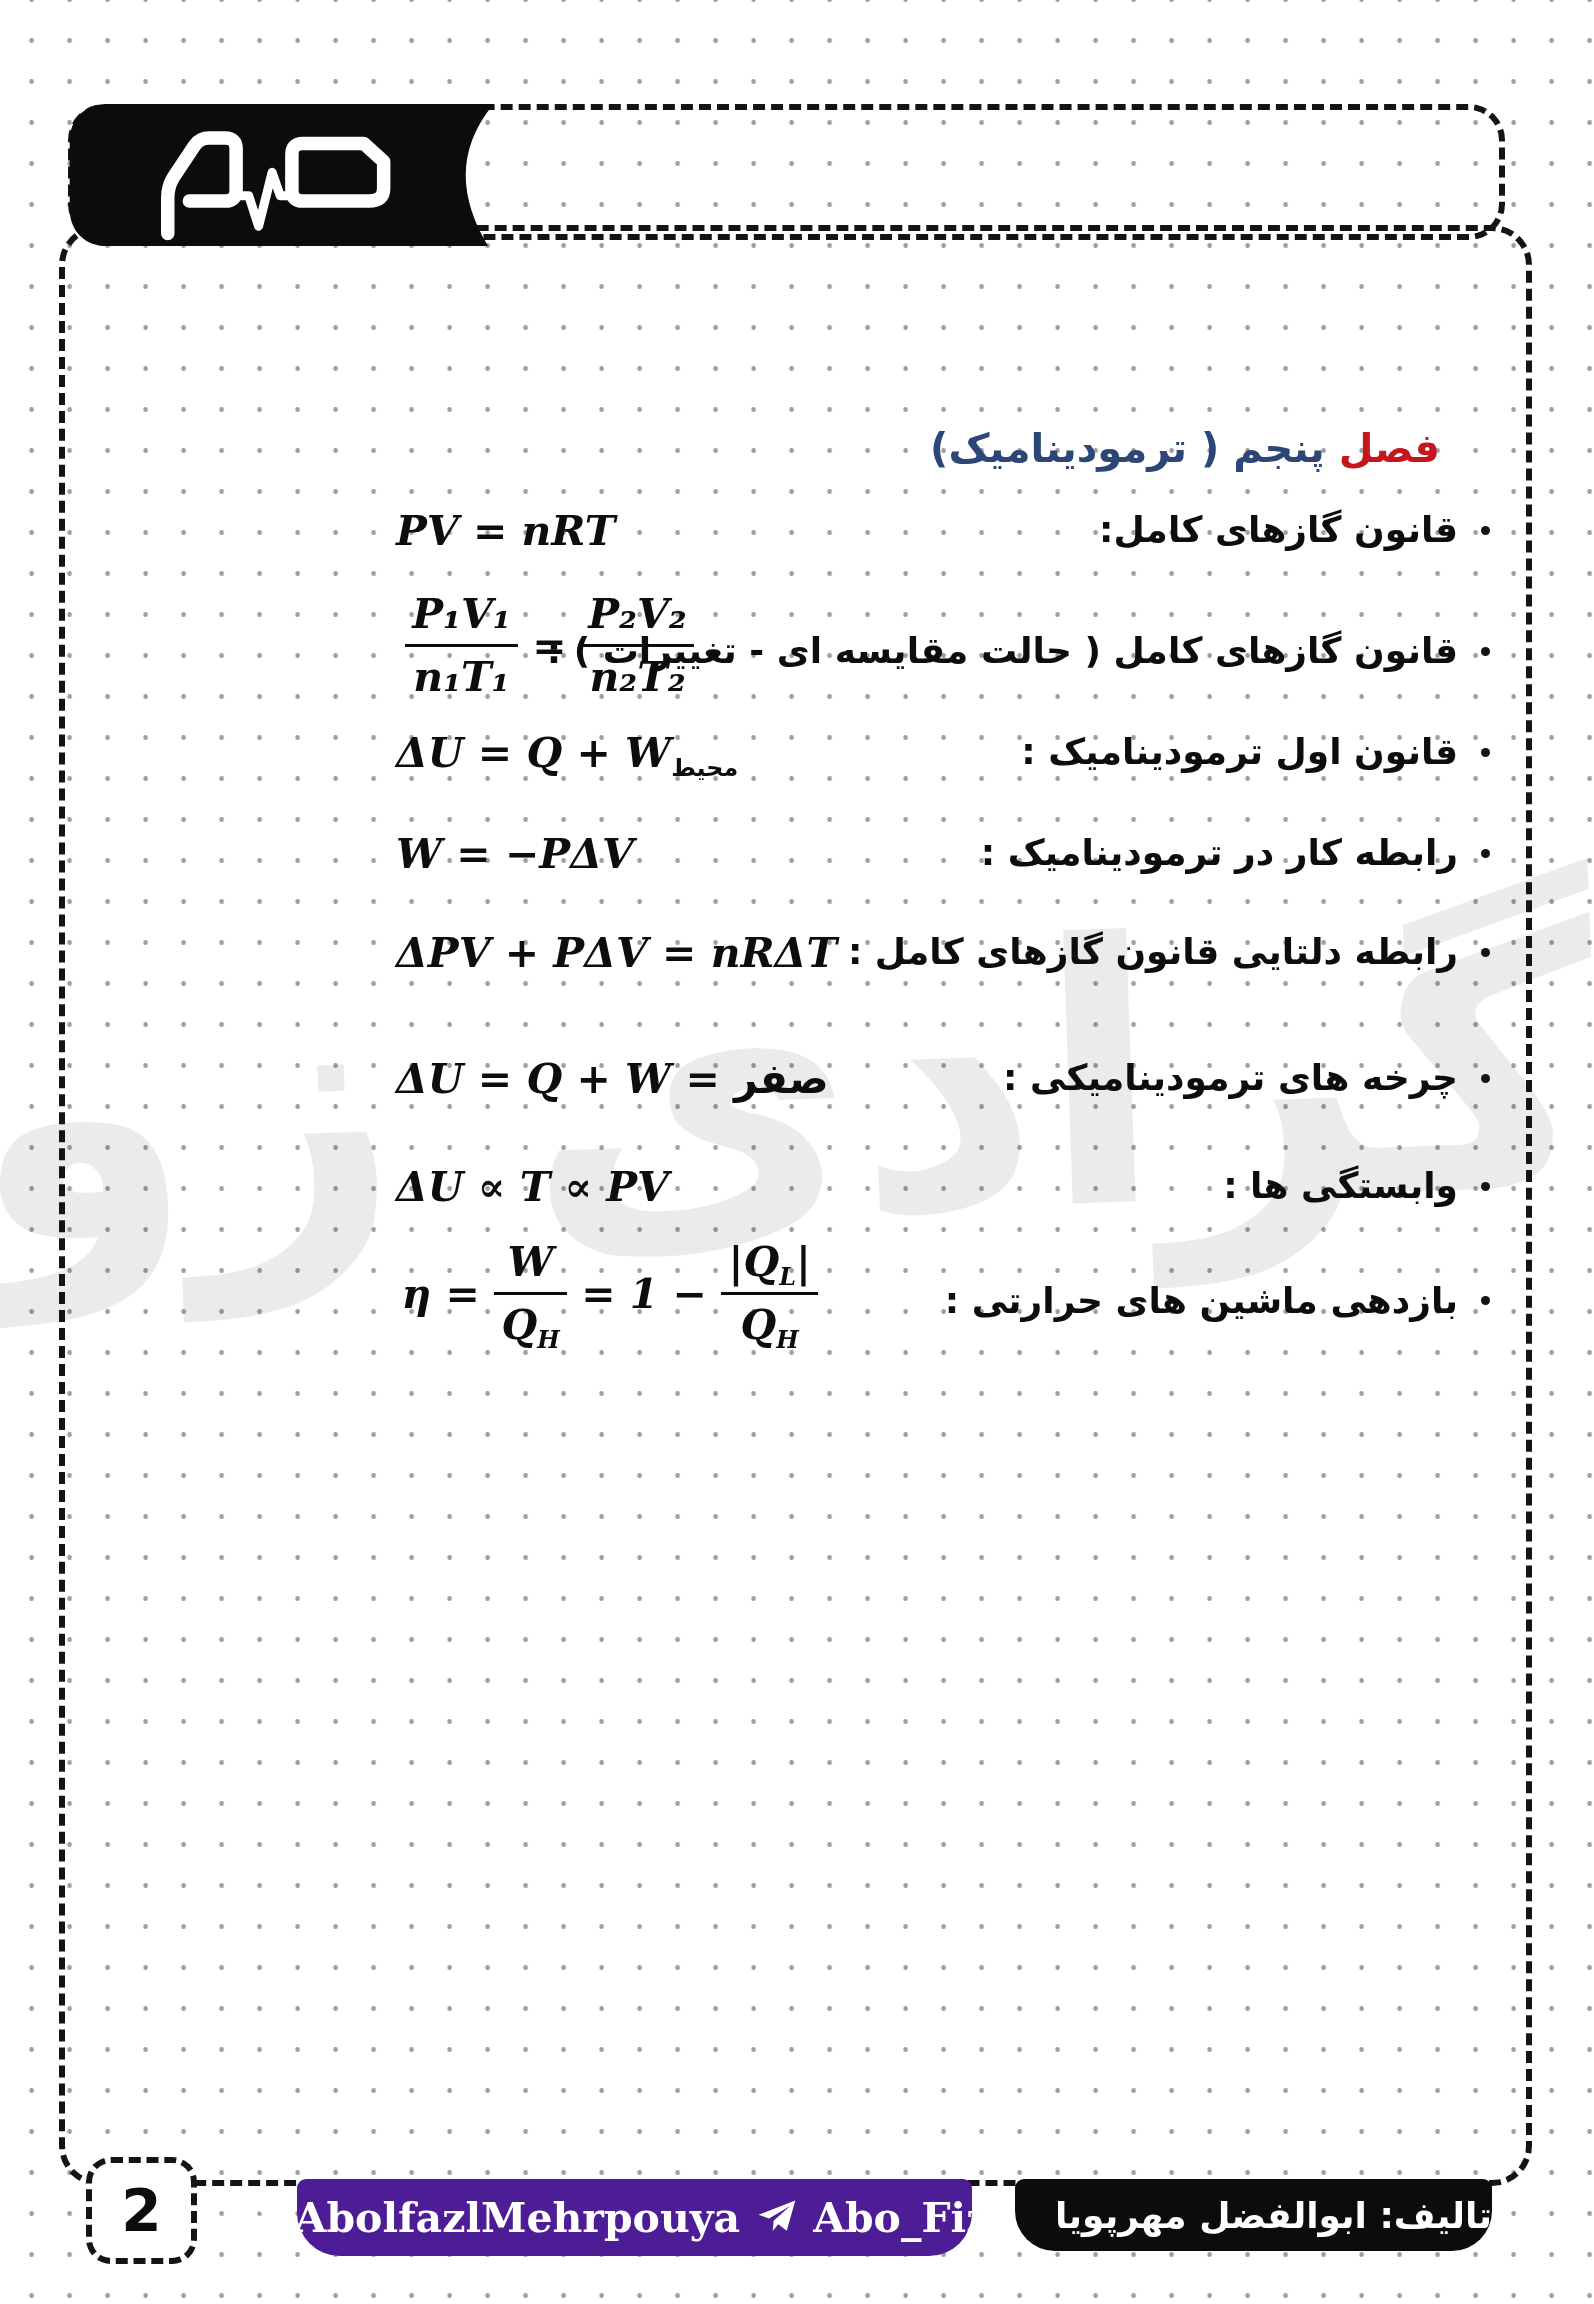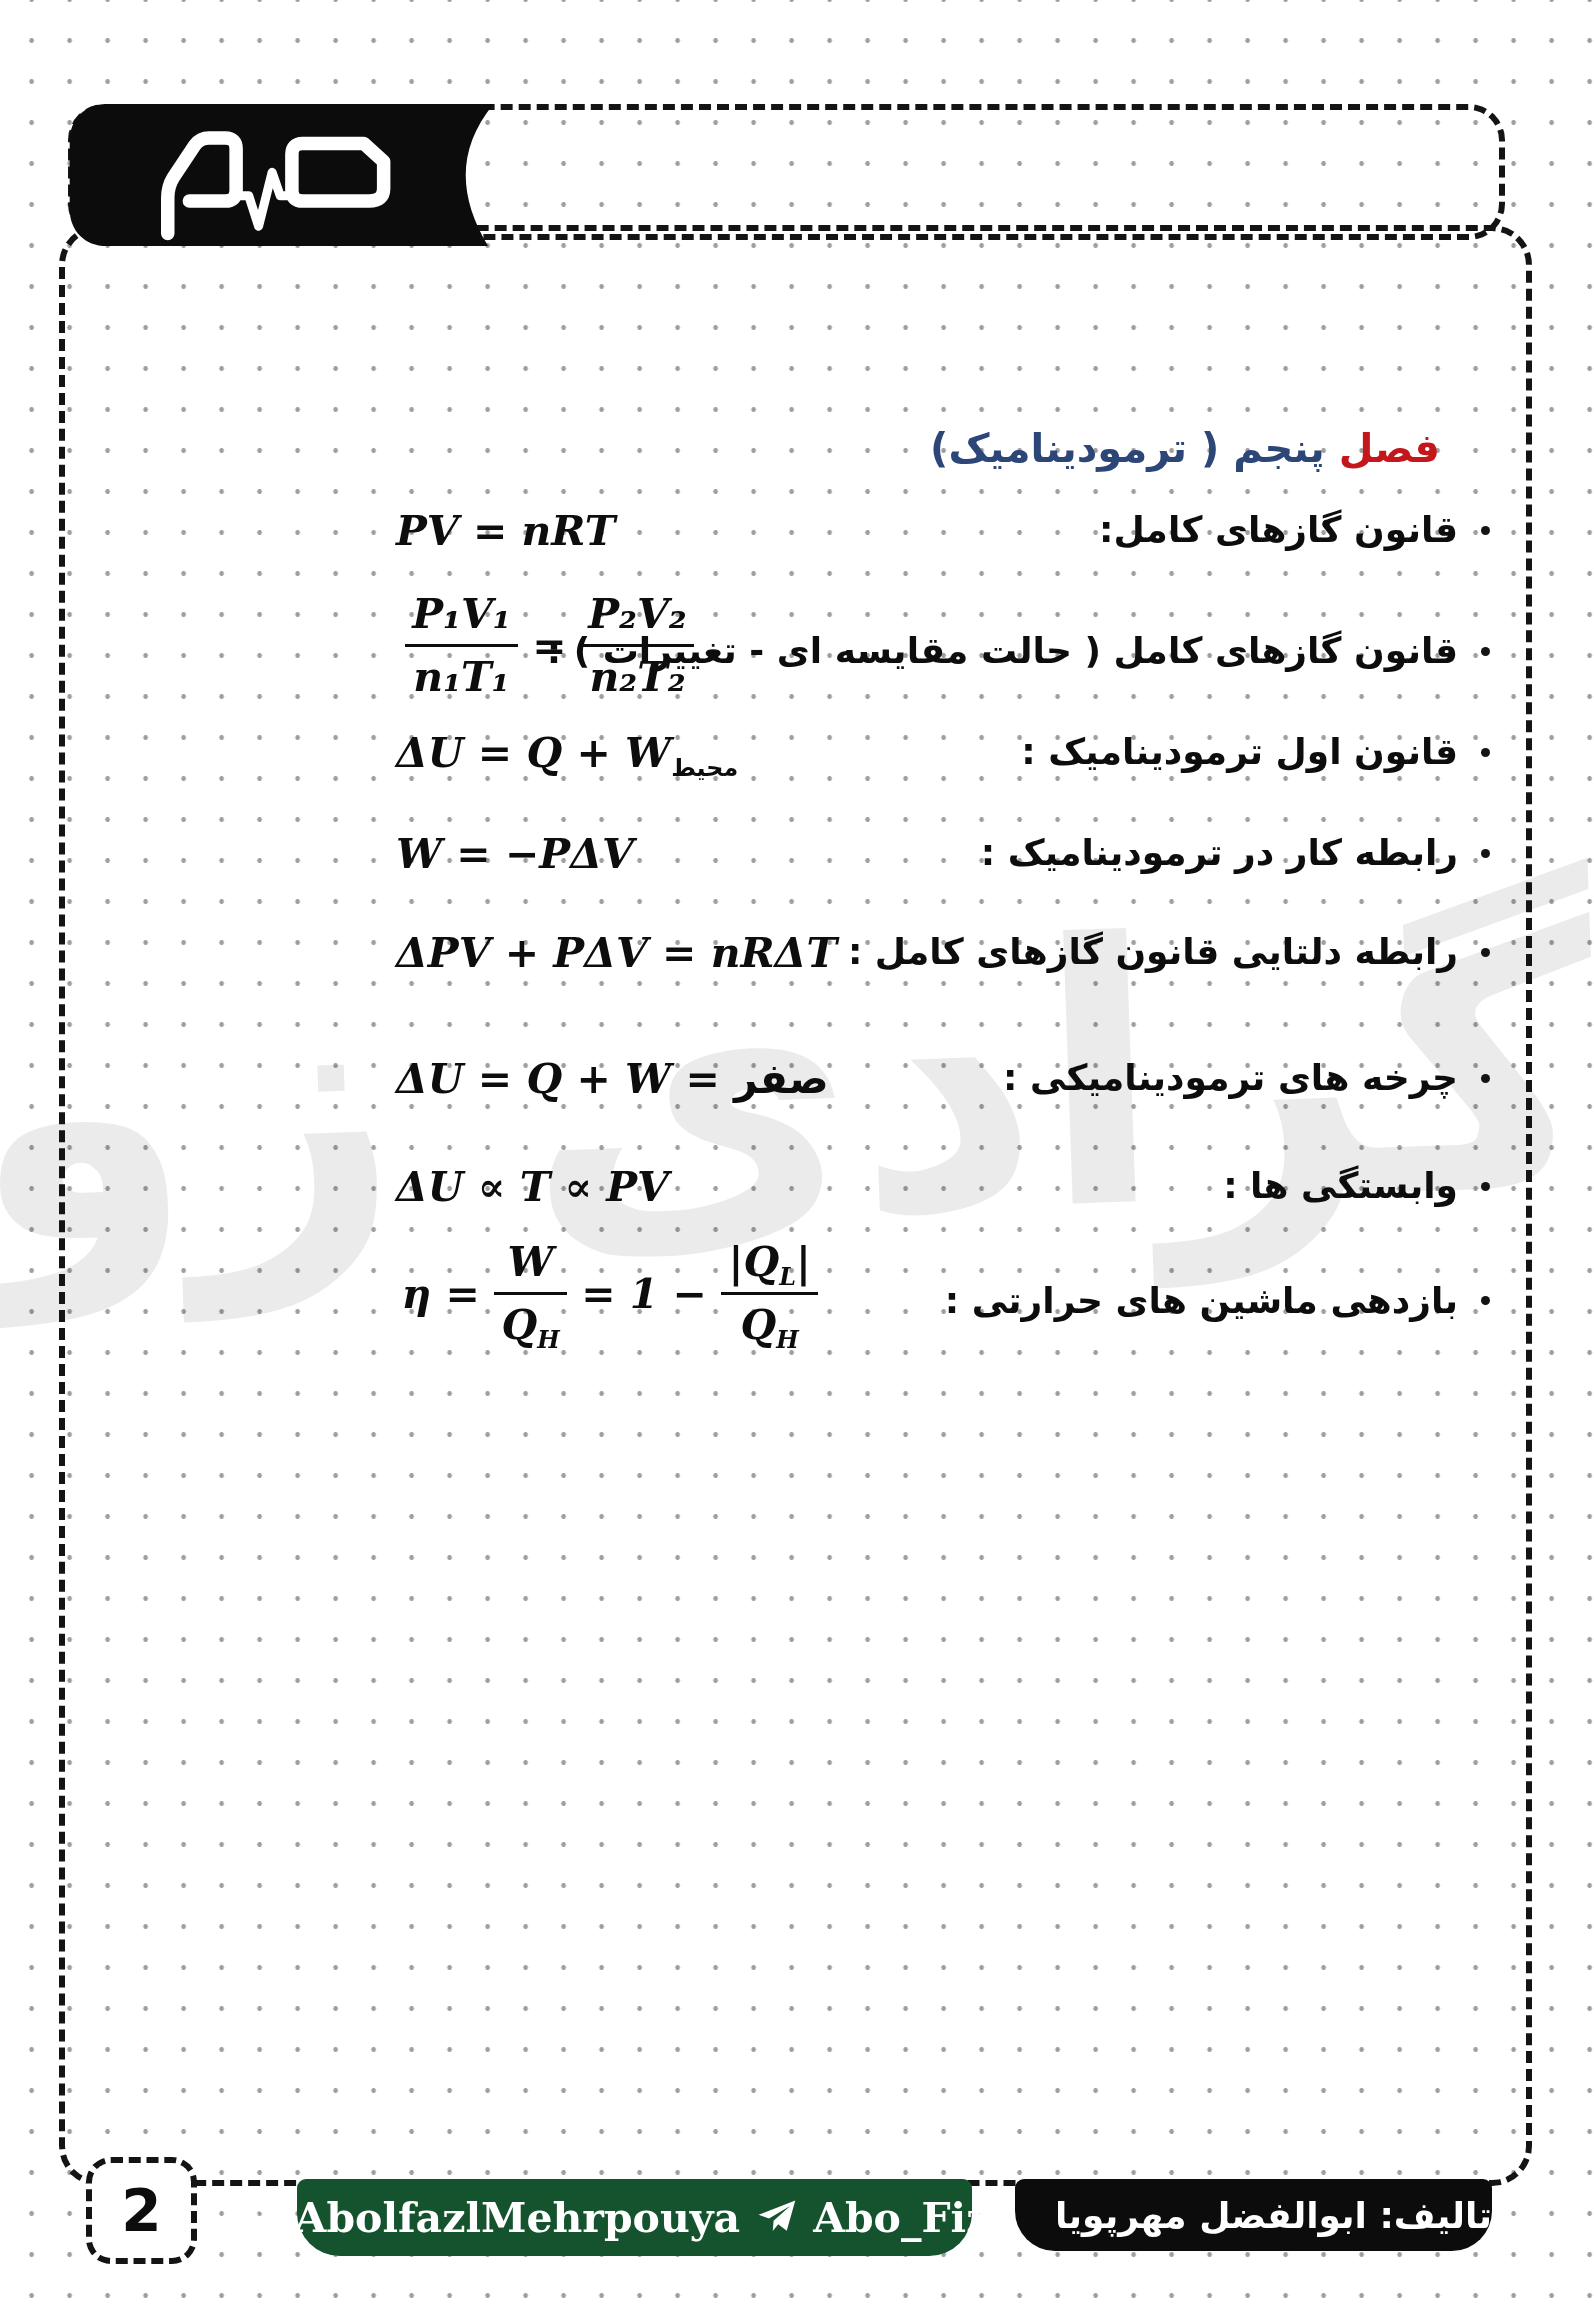--- a/index.html
+++ b/index.html
@@ -76,21 +76,21 @@
   }
   
   .page-num{
     position:absolute;left:86px;top:2157px;width:99px;height:95px;z-index:4;
     background:#ffffff;border:6.3px dashed #141414;border-radius:25px;
     display:flex;align-items:center;justify-content:center;
     font-size:58px;font-weight:bold;color:#0d0d0d;
   }
   .footer-center{
     position:absolute;left:297px;top:2179px;width:675px;height:77px;z-index:4;
-    background:#14532d;border-radius:9px 9px 43px 43px;
+    background:#4c1d95;border-radius:9px 9px 43px 43px;
     display:flex;align-items:center;justify-content:center;gap:16px;
     color:#ffffff;
     font-family:"DejaVu Serif",serif;font-weight:bold;font-size:41px;
   }
   .footer-right{
     position:absolute;left:1015px;top:2179px;width:477px;height:72px;z-index:4;
     background:#0c0c0c;border-radius:9px 9px 40px 40px;
     display:flex;align-items:center;justify-content:flex-start;
     color:#ffffff;direction:rtl;
     font-size:36px;font-weight:bold;

